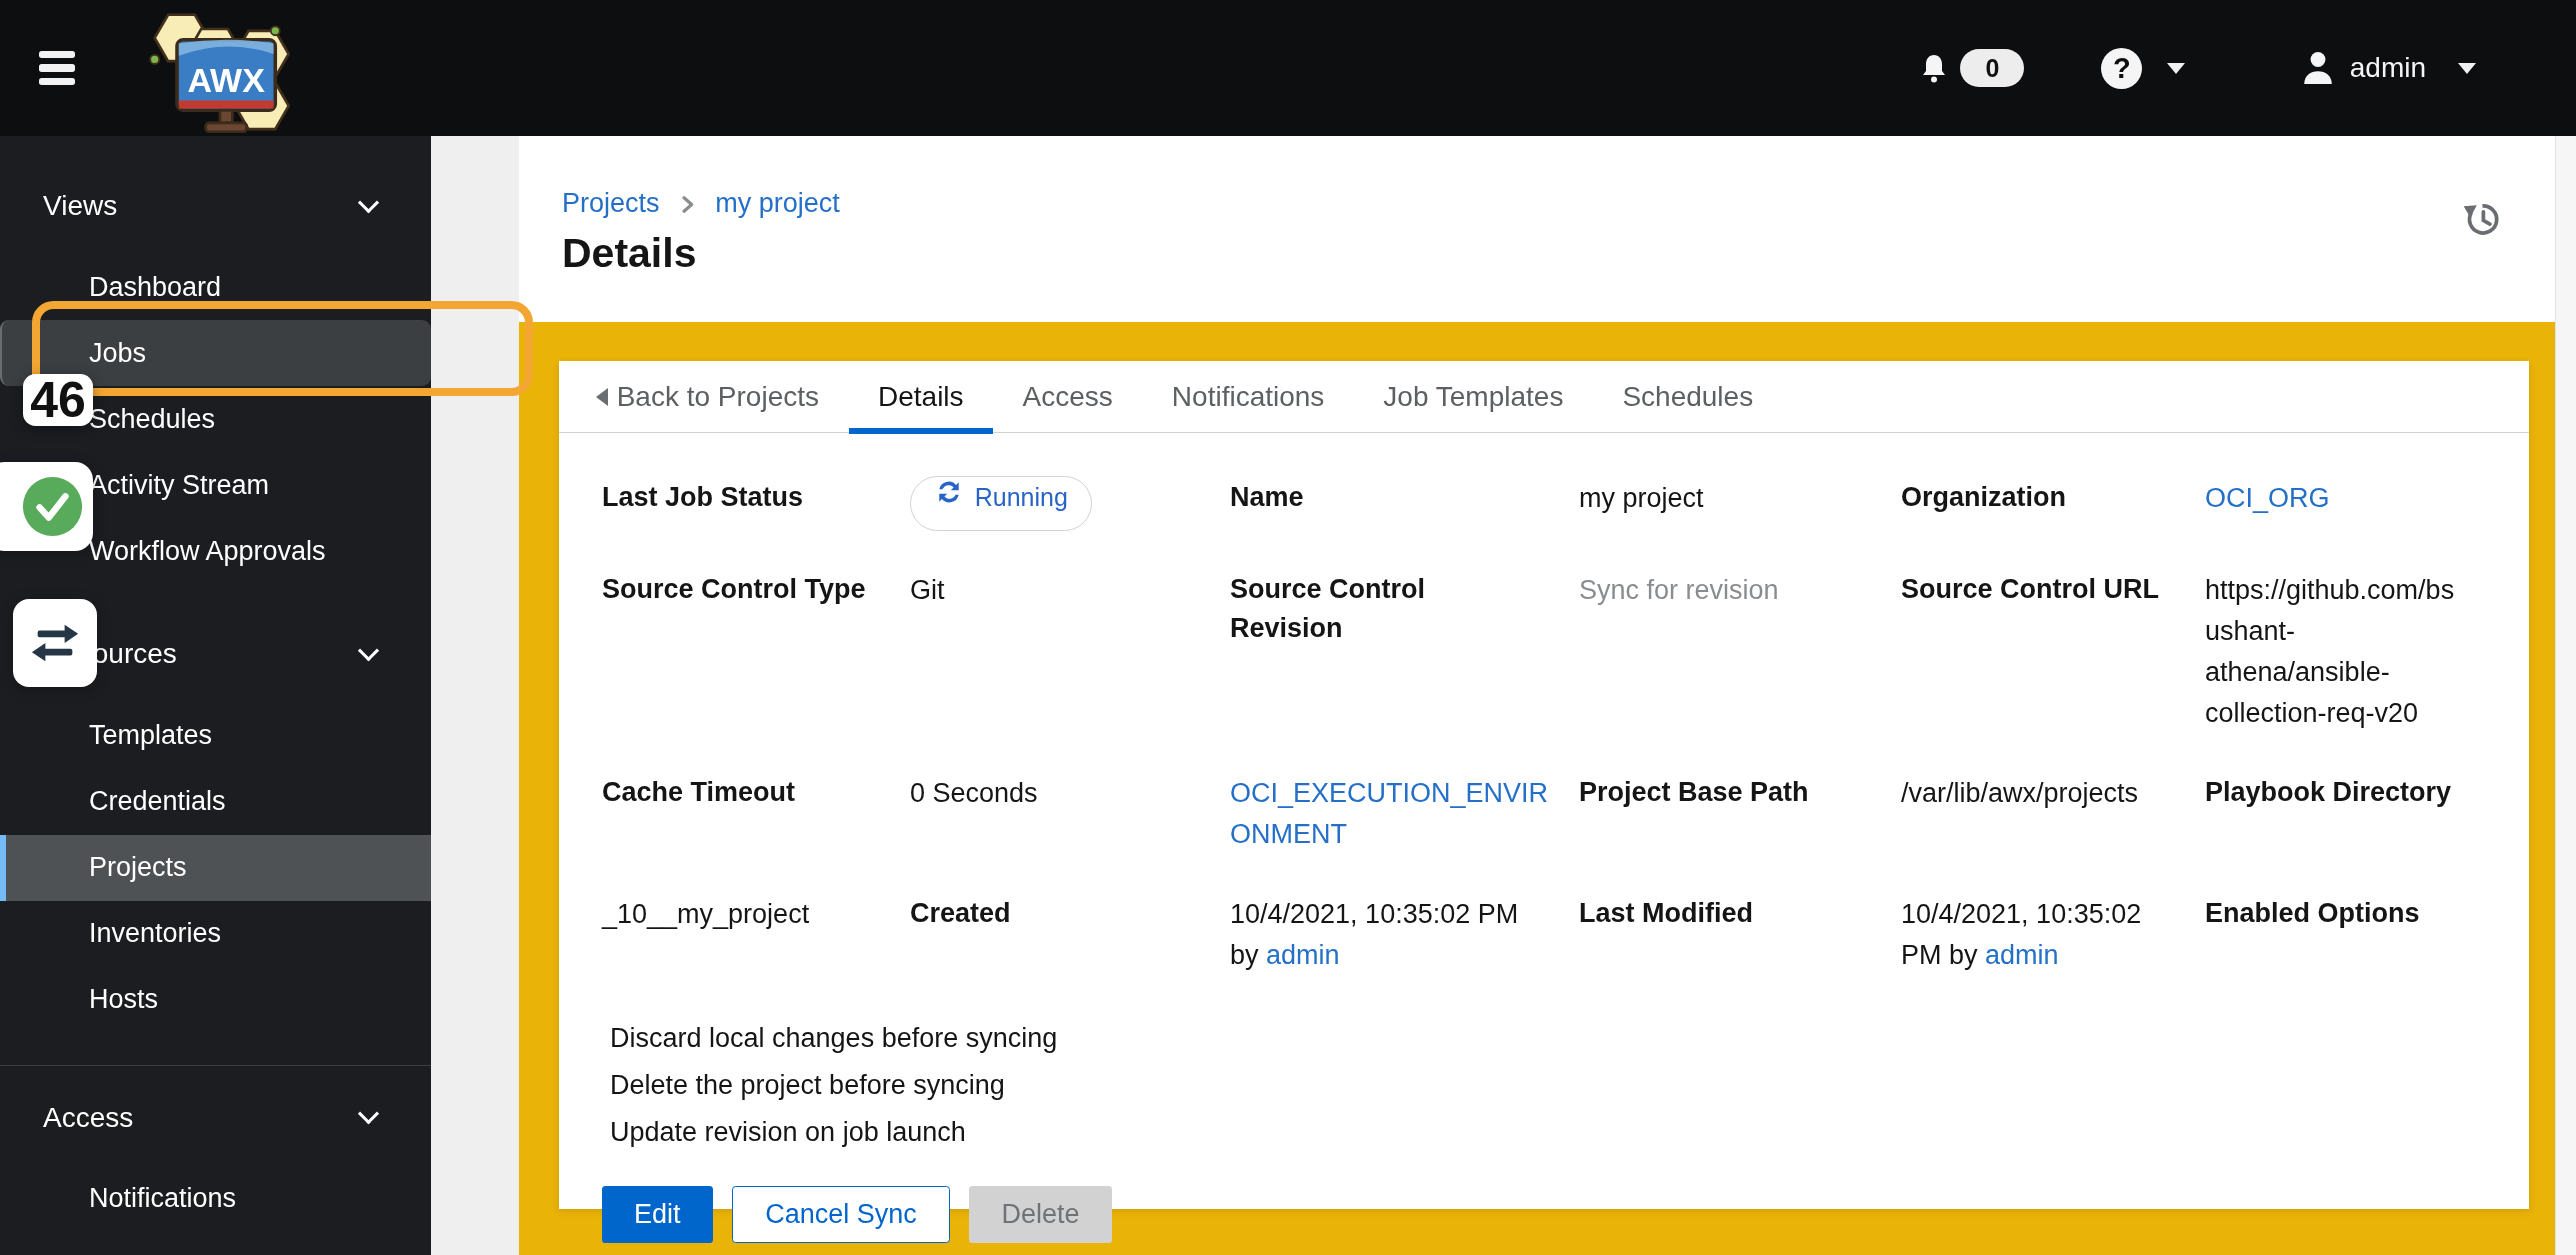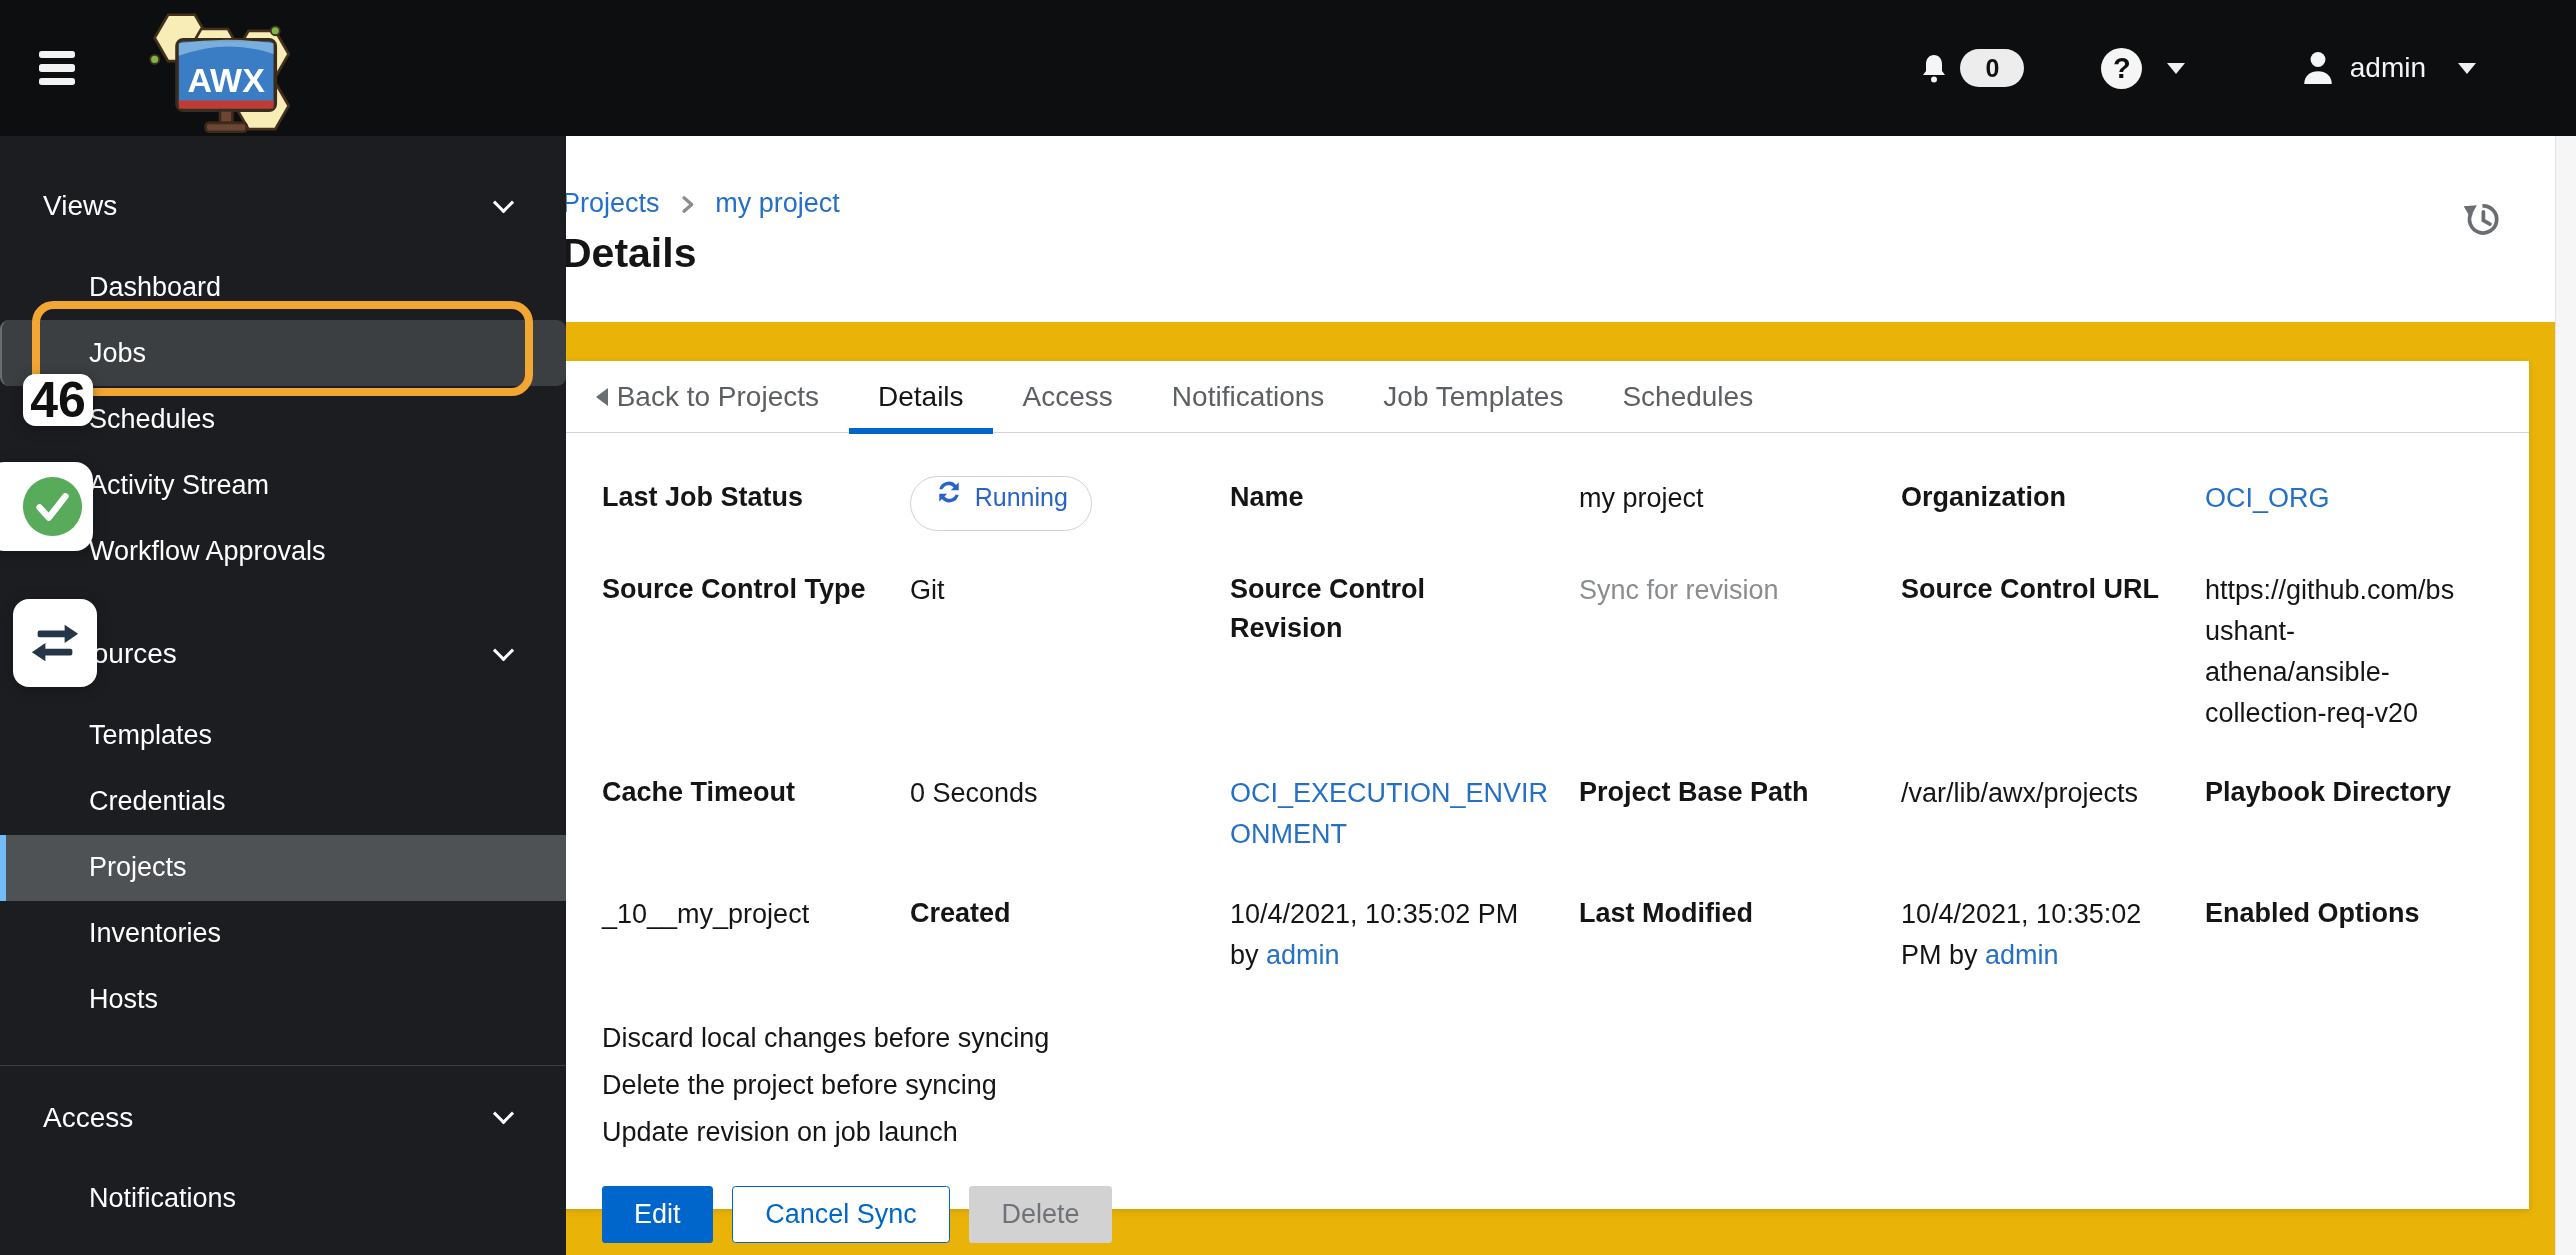--- a/index.html
+++ b/index.html
@@ -23,21 +23,21 @@
     background:#f5f5f5; color:#0d0e10; font-size:29px; font-weight:700;
     display:flex; align-items:center; justify-content:center; }
   .caret { width:0; height:0; border-left:9.8px solid transparent;
     border-right:9.8px solid transparent; border-top:11.6px solid #f0f0f0; }
   .caret.small-gap { margin-left:25px; }
   .person { margin-left:116px; width:34px; height:36px; }
   .username { margin-left:14.3px; color:#f5f5f5; font-size:28px; }
   .user-caret { margin-left:32px; }
 
   
-  .sidebar { position:absolute; left:0; top:136px; width:566px; height:1120px;
+  .sidebar { position:absolute; left:0; top:136px; width:431px; height:1120px;
     background:#1b1d21; color:#fff; z-index:10; }
   .side-group { padding-top:36px; }
   .side-group.second { padding-top:36px; }
   .group-header { height:68px; display:flex; align-items:center;
     justify-content:space-between; padding:0 55px 0 43px; font-size:28px; cursor:pointer; }
   .chev-down { width:15px; height:15px; border-right:3.6px solid #fff;
     border-bottom:3.6px solid #fff; transform:rotate(45deg) translate(-2.7px,-2.7px); }
   .nav-list { padding-top:14.3px; }
   .nav-item { height:66px; display:flex; align-items:center; padding-left:89px;
     font-size:27px; color:#fff; cursor:pointer; }
@@ -90,21 +90,21 @@
     row-gap:39px; align-items:start; }
   .dl { font-size:27px; font-weight:700; color:#151515; line-height:39px; padding-right:36px; }
   .dv { font-size:27px; color:#151515; line-height:41px; padding-right:27px;
     overflow-wrap:anywhere; }
   .dv a { color:#2470c8; }
   .dv.muted { color:#8a8d90; }
   .dv.span3 { grid-column:span 3; }
   .status-pill { display:inline-flex; align-items:flex-start; gap:10.7px; height:55px;
     border:1.8px solid #d2d2d2; border-radius:29px; padding:0 23px; margin-top:-7.2px;
     color:#2864c8; font-size:25px; cursor:pointer; background:#fff; }
-  .opt-line { line-height:47px; }
+  .opt-line { line-height:47px;margin-left:8px; }
 
   .btn-row { display:flex; gap:19.7px; margin-top:30px; }
   .btn { height:57px; border-radius:3.6px; font-size:27px; display:flex; align-items:center;
     justify-content:center; padding:0 32px; cursor:pointer; border:none;
     font-family:"Liberation Sans", sans-serif;text-align:right; }
   .btn.primary { background:#0066cc; color:#fff; }
   .btn.secondary { background:#fff; color:#0066cc; border:1.8px solid #0066cc; }
   .btn.disabled { background:#d2d2d2; color:#6f7377; cursor:default; }
 
   .scroll-strip { position:absolute; right:0; top:136px; width:21.5px; height:1120px;

